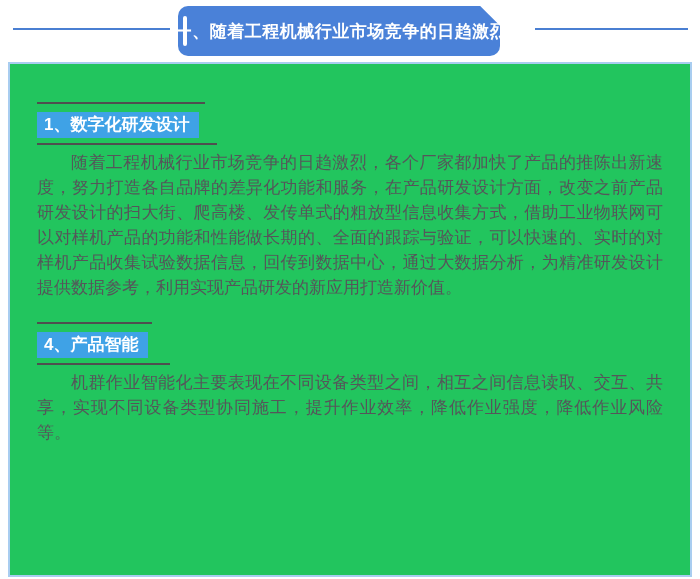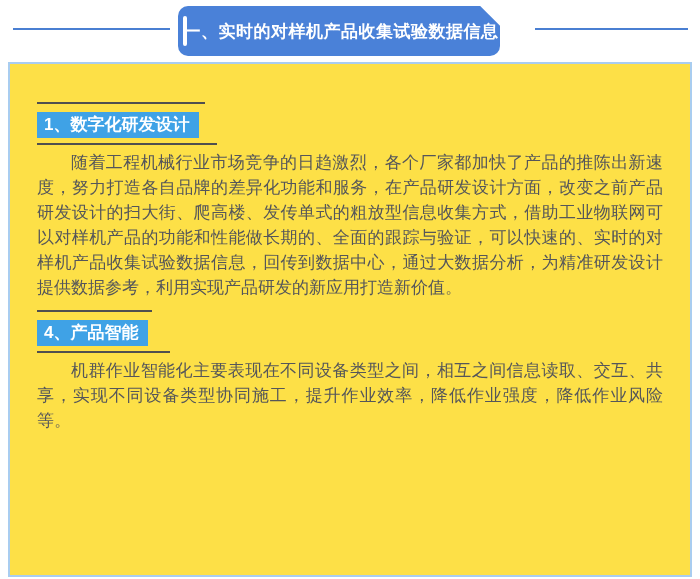--- a/index.html
+++ b/index.html
@@ -37,21 +37,21 @@
     display: flex; align-items: center; justify-content: center;
     color: #ffffff; font-weight: bold; font-size: 17px;
     white-space: nowrap; letter-spacing: 0.5px;
   }
 
   
   .card {
     position: absolute; left: 8px; top: 62px;
     width: 684px; height: 515px;
     box-sizing: border-box;
-    background: #fde047;
+    background: #22c55e;
     border: 2px solid #a9cdf0;
     padding: 38px 27px 0 27px;
     overflow: hidden;
   }
 
   .rule { height: 2px; background: #4f4f4f; }
   .s1 .rule-top    { width: 168px; }
   .s1 .rule-bottom { width: 180px; }
   .s2 .rule-top    { width: 115px; }
   .s2 .rule-bottom { width: 133px; }
@@ -69,33 +69,33 @@
 
   .body-text {
     margin: 5px 0 0 0;
     font-size: 17px;
     line-height: 25px;
     color: #55565a;
     text-align: justify;
   }
   .indent { text-indent: 2em; }
   .no-indent { text-indent: 0; }
-  .s1 .last-para { margin-bottom: 10px; }
+  .s1 .last-para { margin-bottom: 22px; }
 </style>
 </head>
 <body>
 
 <div class="page">
 
   <div class="header">
     <div class="flank-line left"></div>
     <div class="banner">
       <div class="banner-fold"></div>
       <div class="banner-notch"></div>
-      <div class="banner-title">一、实时的对样机产品收集试验数据信息</div>
+      <div class="banner-title">一、随着工程机械行业市场竞争的日趋激烈</div>
     </div>
     <div class="flank-line right"></div>
   </div>
 
   <div class="card">
 
     <div class="section s1">
       <div class="rule rule-top"></div>
       <div class="section-heading">1、数字化研发设计</div>
       <div class="rule rule-bottom"></div>

